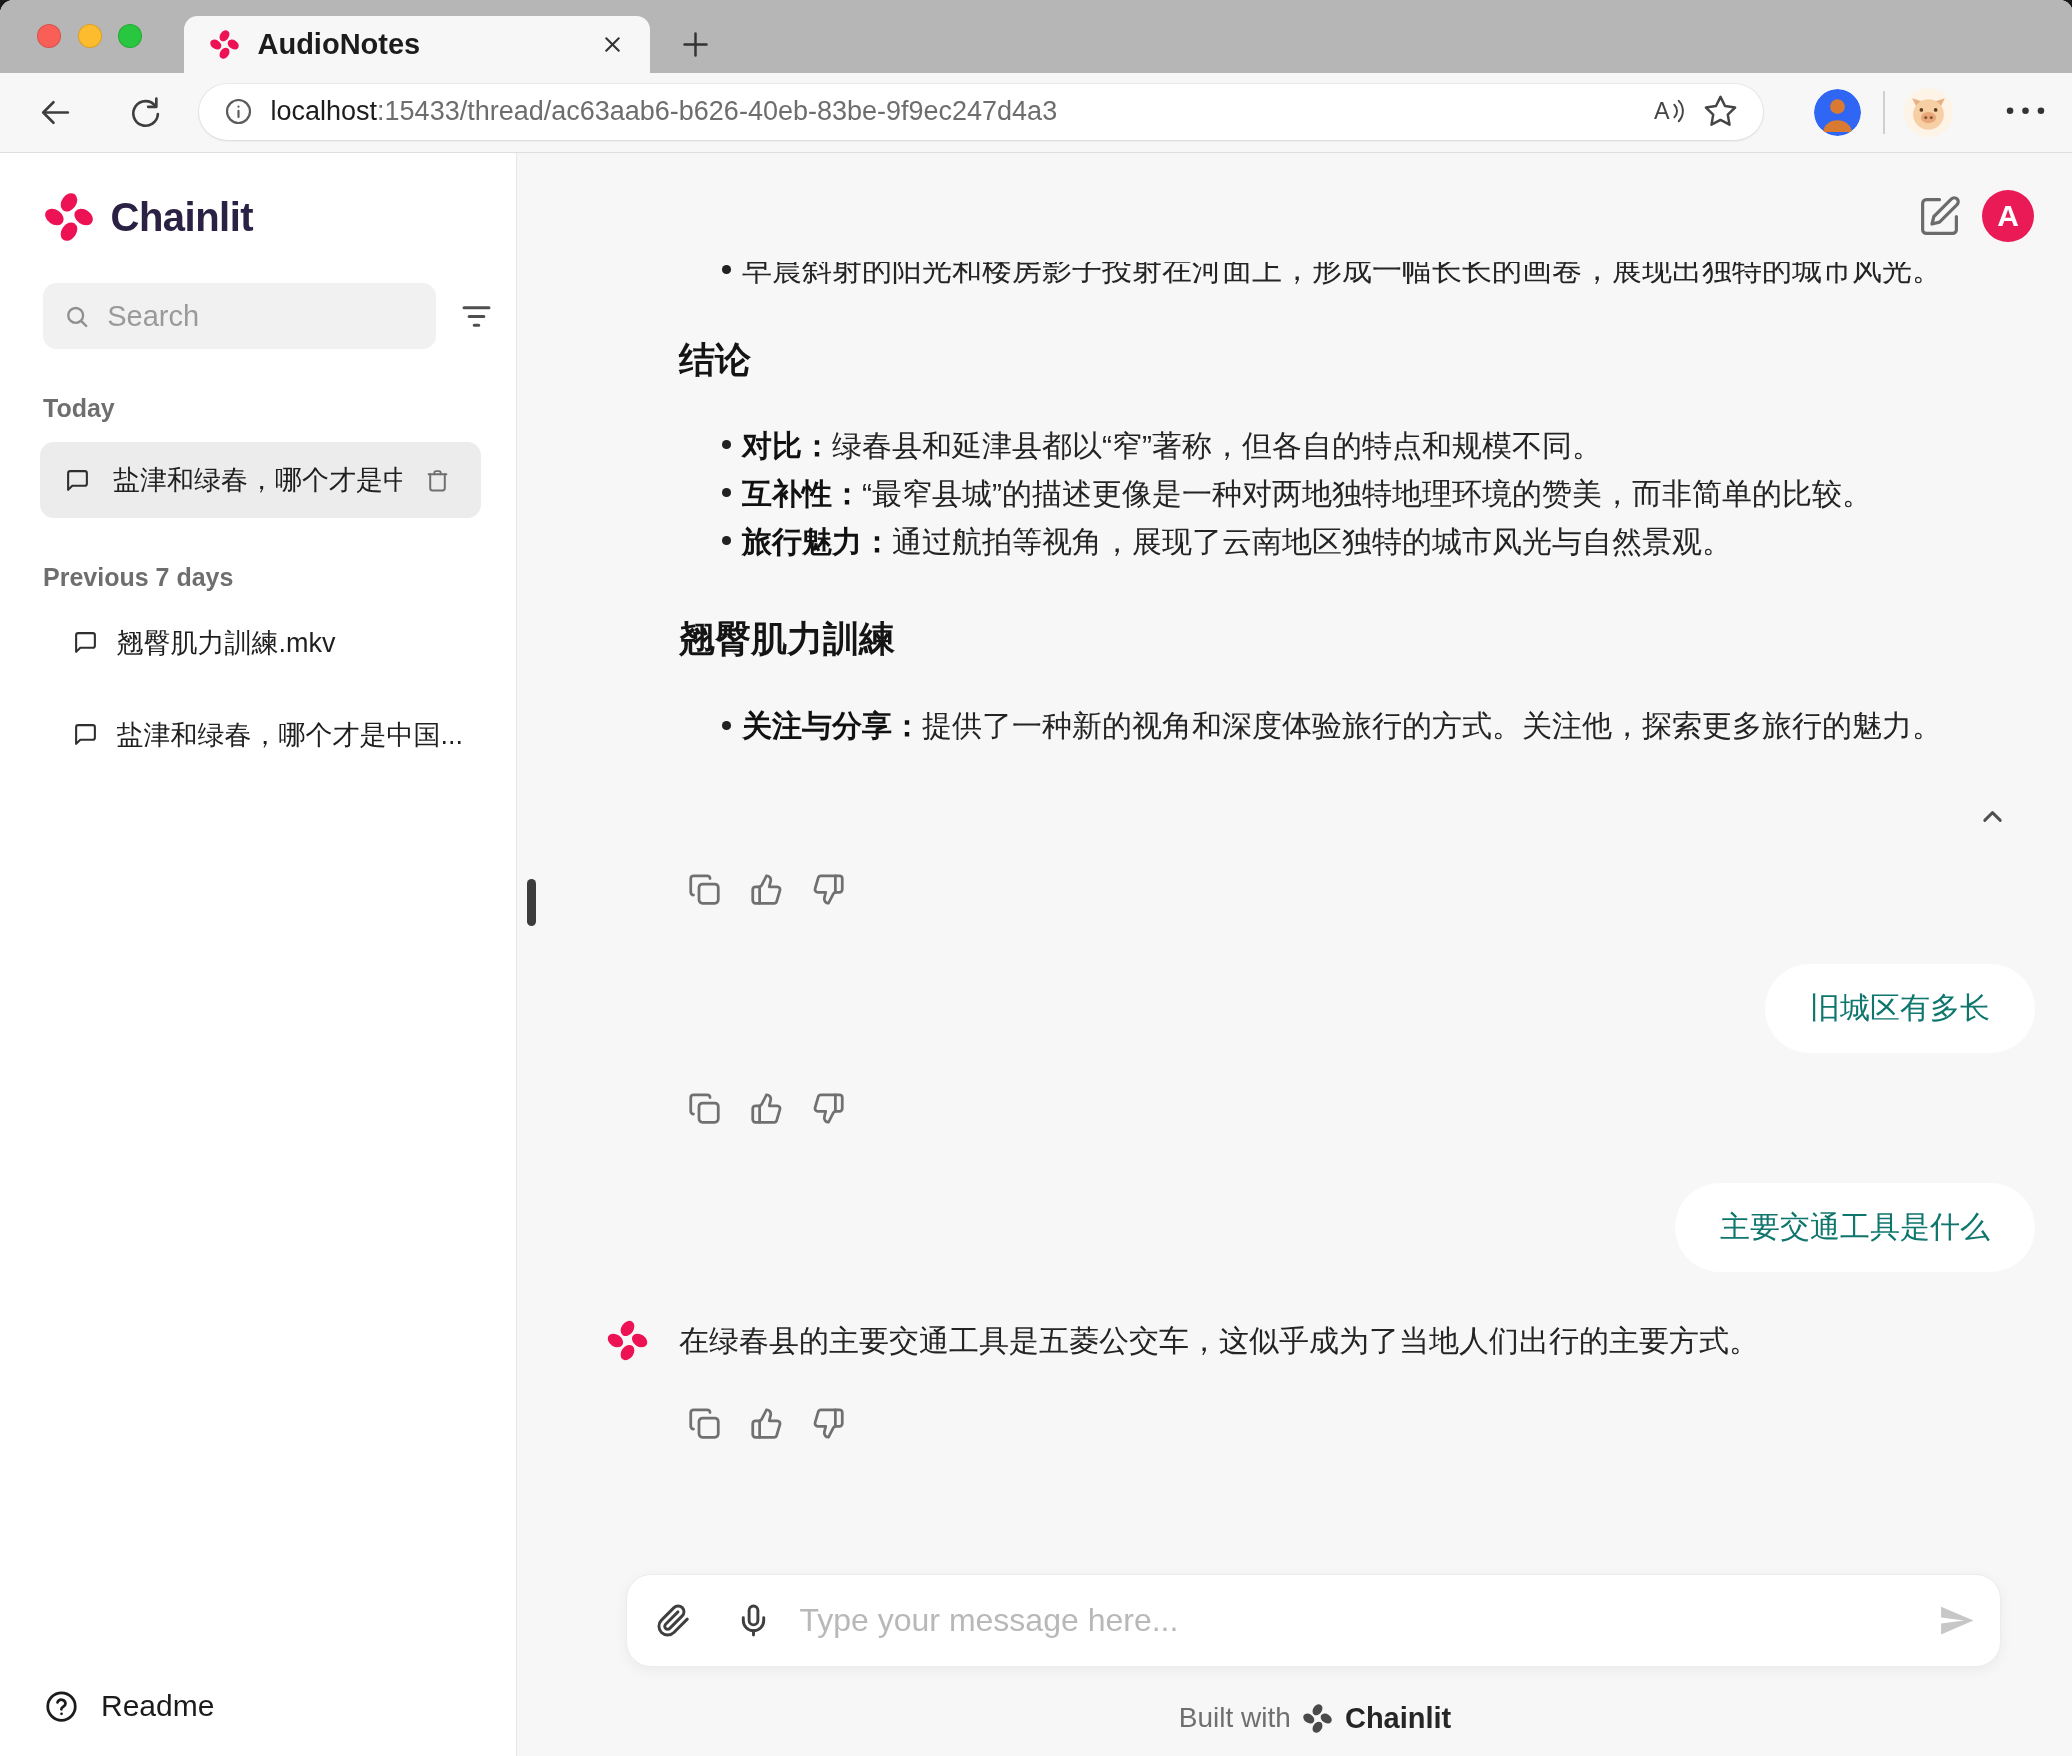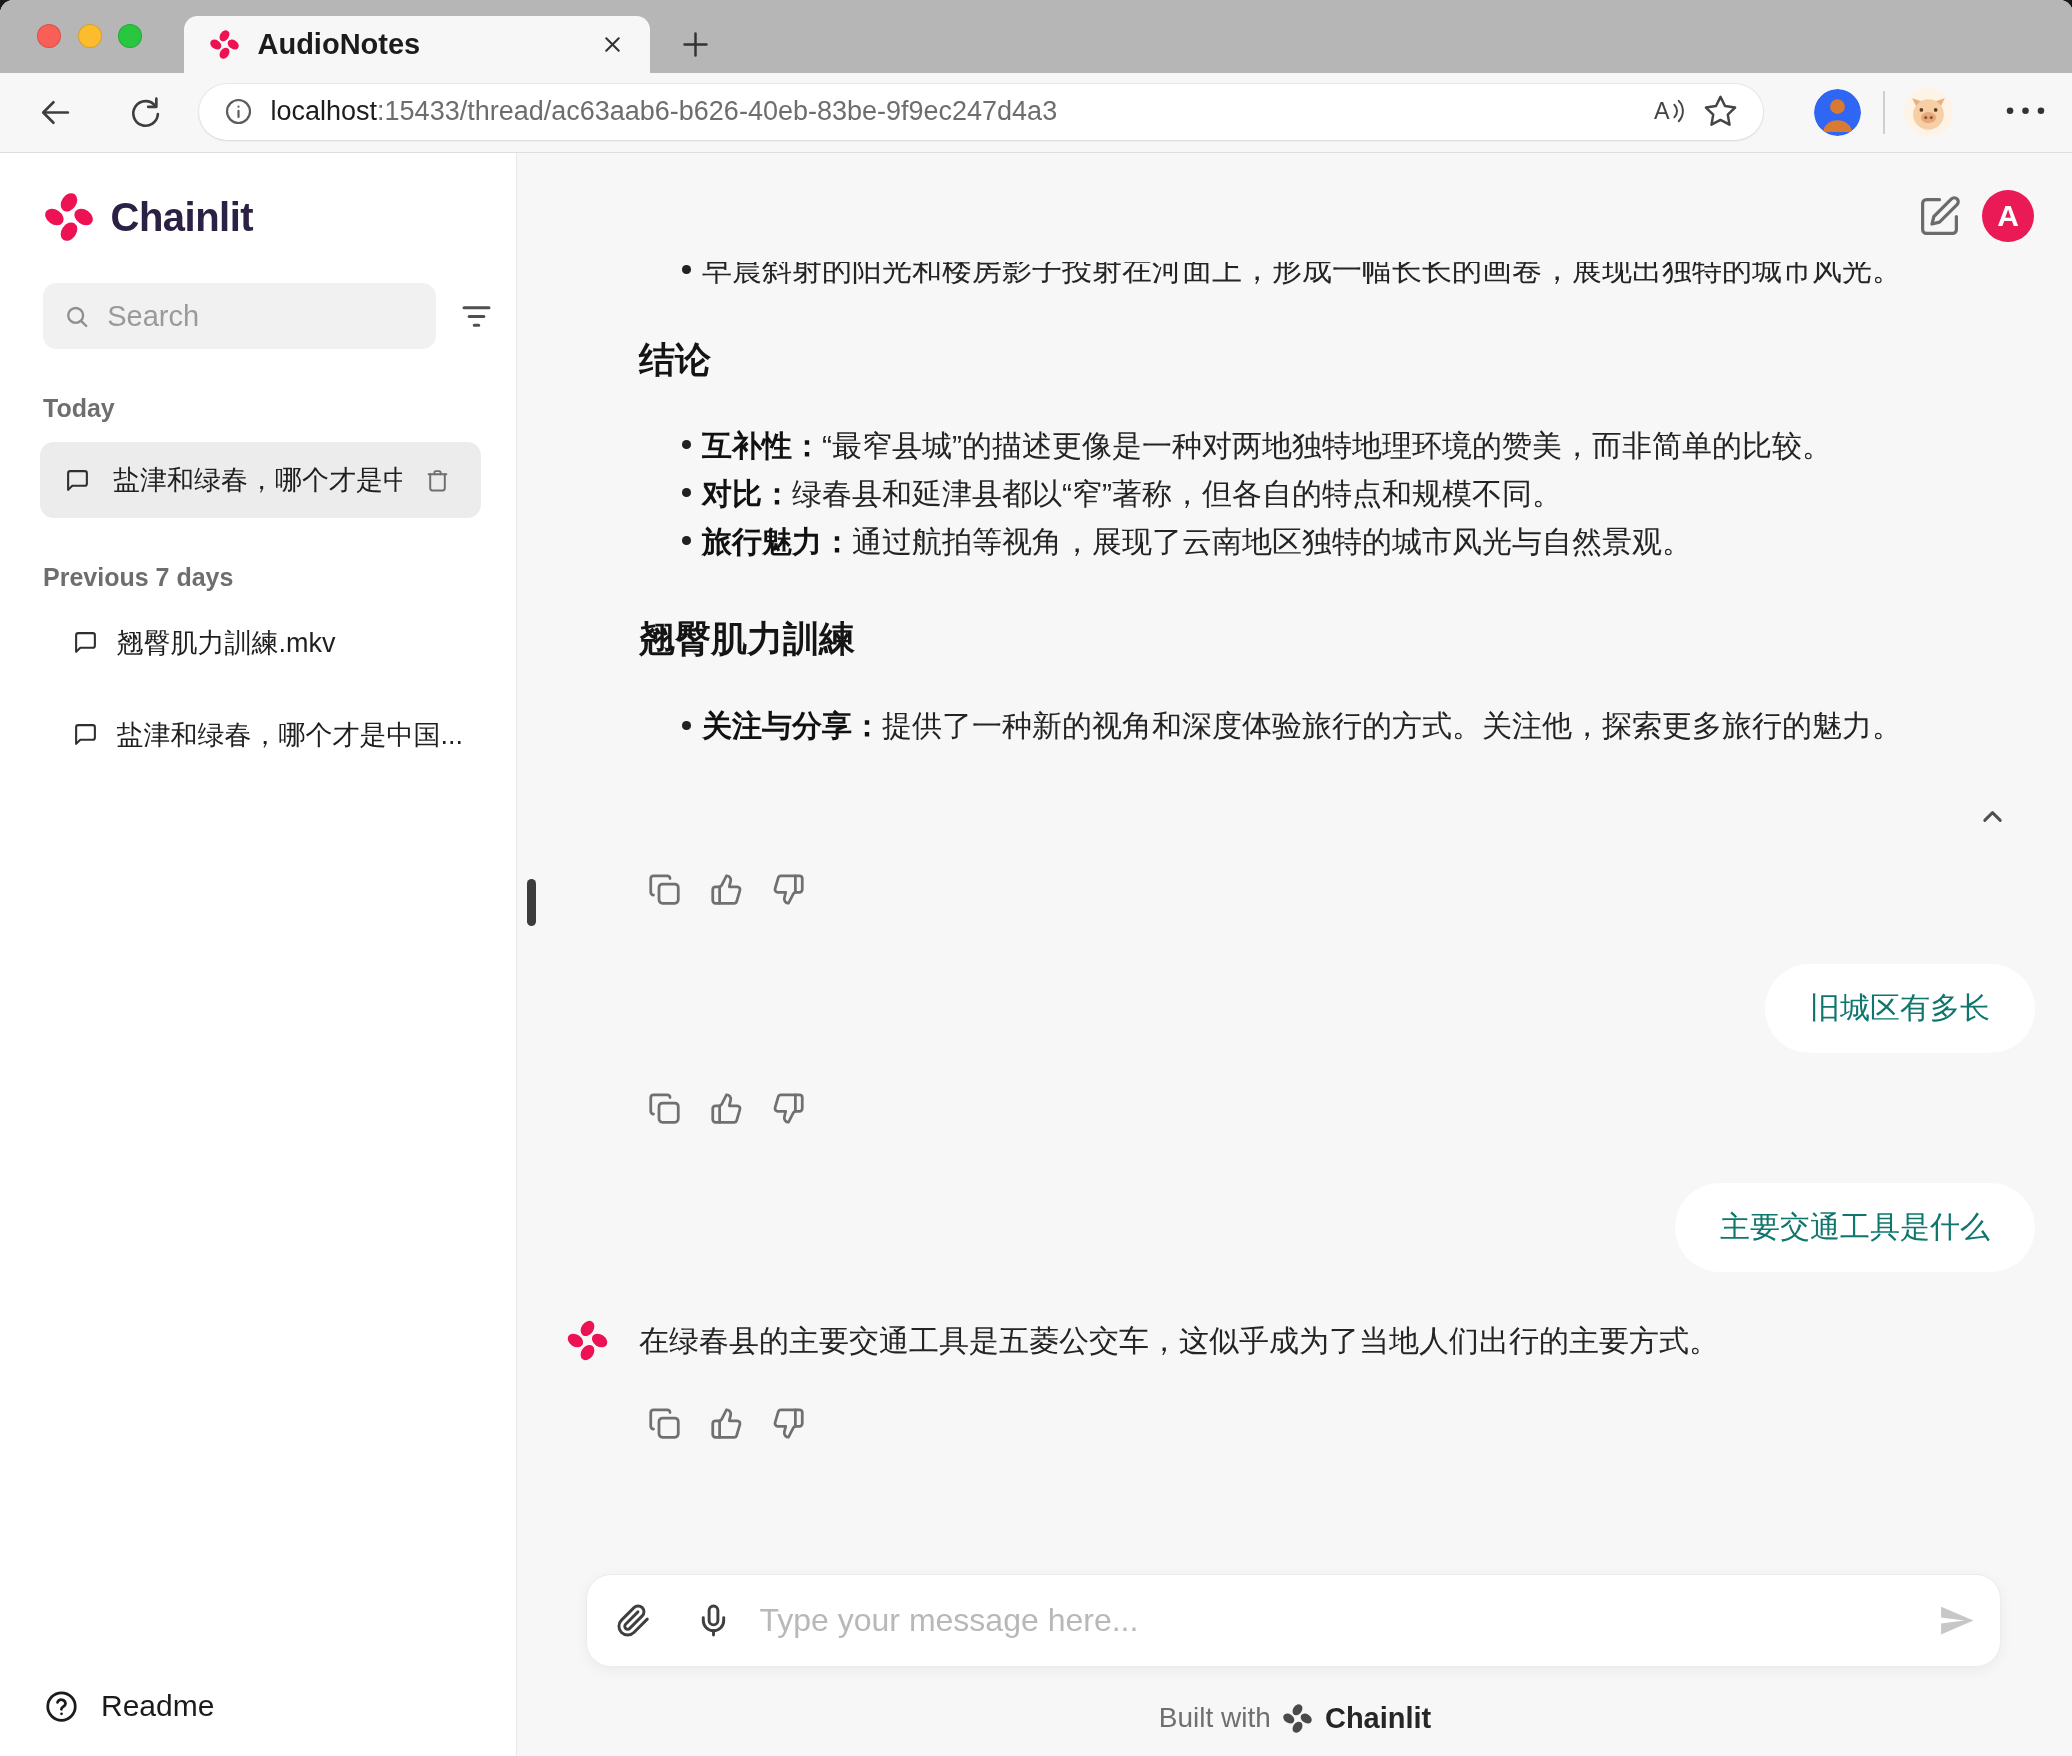--- a/index.html
+++ b/index.html
@@ -25,21 +25,21 @@
     border-radius:28px; box-shadow:0 0 0 1px rgba(0,0,0,.05), 0 1px 2.9px rgba(0,0,0,.08);
     display:flex; align-items:center; gap:17.5px; padding:0 25px; }
   .url { font-size:27px; white-space:nowrap; overflow:hidden; margin-right:auto; }
   .url .host { color:#1d1d1d; } .url .path { color:#6d6d6d; }
   .avatar-browser { position:absolute; left:1814px; top:15.5px; width:47px; height:47px; border-radius:50%; overflow:hidden; }
   .tb-divider { position:absolute; left:1883px; top:17.5px; width:1.9px; height:43px; background:#cfcfcf; }
   .pig { position:absolute; left:1904px; top:14.6px; width:49px; height:49px; }
   .dots { position:absolute; left:2003px; top:32px; }
 
   
-  .app { flex:1; display:flex; min-height:0; position:relative; }
+  .app { flex:1; display:flex; min-height:0; position:relative;gap:40px; }
   .sidebar { width:517px; background:#fff; border-right:1px solid #e7e7e7;
     display:flex; flex-direction:column; padding:37px 0 33px; flex:none; }
   .brand-row { display:flex; align-items:center; gap:15.5px; padding-left:43px; height:54px; }
   .brand-name { font-size:40px; font-weight:800; color:#2b2144; letter-spacing:-0.5px; }
   .search-row { margin:39px 22px 0 43px; display:flex; align-items:center; gap:23px; }
   .search-box { flex:1; height:66px; background:#f1f1f1; border-radius:13.6px;
     display:flex; align-items:center; gap:17.5px; padding:0 21.3px; }
   .search-box input { border:0; outline:0; background:transparent; font-size:29px; color:#333; width:100%;
     font-family:inherit; }
   .search-box input::placeholder { color:#9a9a9a; }
@@ -289,22 +289,22 @@
       </div>
 
       <div class="chat-flow">
 
         <div class="clip-line indent">
           <div class="inner bullet">早晨斜射的阳光和楼房影子投射在河面上，形成一幅长长的画卷，展现出独特的城市风光。</div>
         </div>
 
         <h2 class="chat-h indent">结论</h2>
         <div class="blist indent">
+          <div class="bullet"><b>对比：</b><span>绿春县和延津县都以“窄”著称，但各自的特点和规模不同。</span></div>
           <div class="bullet"><b>互补性：</b><span>“最窄县城”的描述更像是一种对两地独特地理环境的赞美，而非简单的比较。</span></div>
-          <div class="bullet"><b>对比：</b><span>绿春县和延津县都以“窄”著称，但各自的特点和规模不同。</span></div>
           <div class="bullet"><b>旅行魅力：</b><span>通过航拍等视角，展现了云南地区独特的城市风光与自然景观。</span></div>
         </div>
 
         <h2 class="chat-h indent">翘臀肌力訓練</h2>
         <div class="indent share-b">
           <div class="bullet"><b>关注与分享：</b><span>提供了一种新的视角和深度体验旅行的方式。关注他，探索更多旅行的魅力。</span></div>
         </div>
 
         <div class="chevron-row">
           <svg width="31" height="31" viewBox="0 0 24 24" fill="none" stroke="#4f4f4f" stroke-width="2.2" stroke-linecap="round" stroke-linejoin="round">

